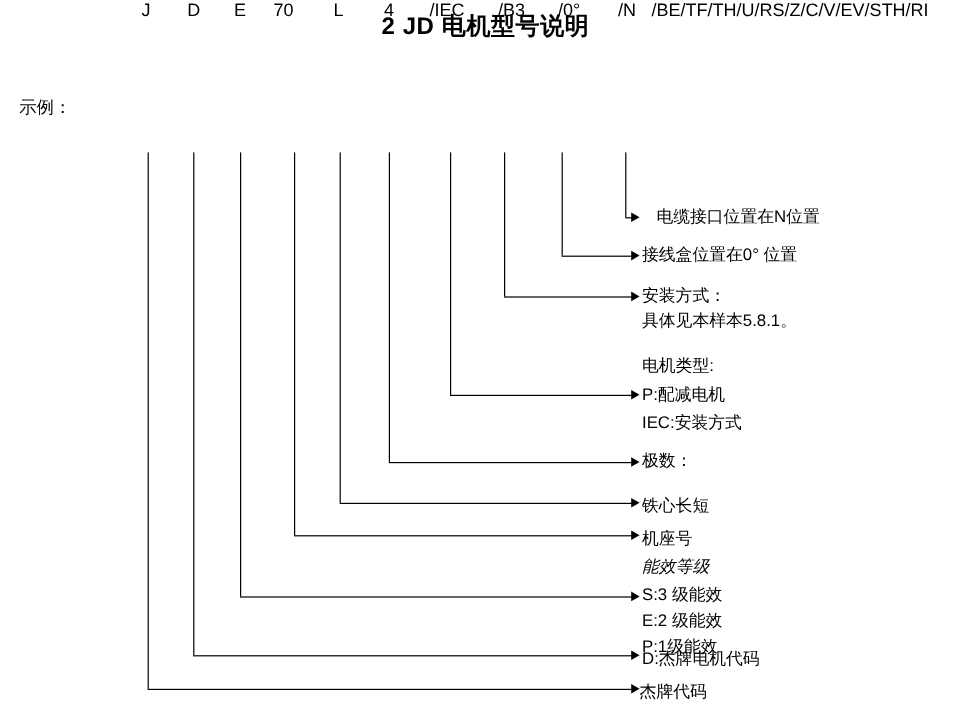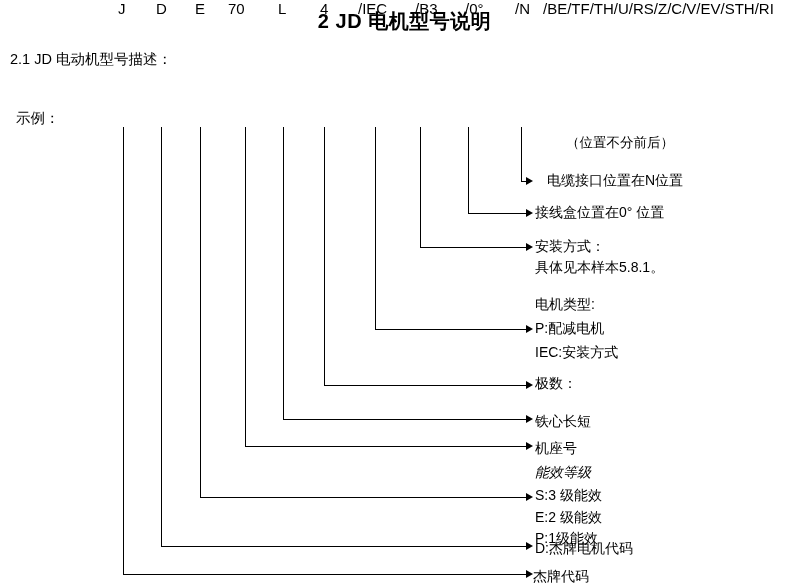--- a/index.html
+++ b/index.html
@@ -34,21 +34,20 @@
     position: absolute;
     left: 10px;
     top: 50px;
     font-size: 14.5px;
   }
   .example-label {
     position: absolute;
     left: 16px;
     top: 80px;
     font-size: 14.5px;
-    margin-top: 29px;
   }
   .code-seg {
     position: absolute;
     top: 0;
     font-size: 15px;
     white-space: nowrap;
     text-align: left;
   }
   .note-sub {
     position: absolute;
@@ -78,36 +77,34 @@
     border-bottom: 4px solid transparent;
     border-left: 7px solid #000000;
   }
 </style>
 </head>
 <body>
 
 <div id="page">
 
   <div class="title">2 JD 电机型号说明</div>
-  <div class="subtitle">2.1 JD 电动机型号描述：</div>
   <div class="example-label">示例：</div>
 
   <div class="code-seg" style="left:118px;">J</div>
   <div class="code-seg" style="left:156px;">D</div>
   <div class="code-seg" style="left:195px;">E</div>
   <div class="code-seg" style="left:228px;">70</div>
   <div class="code-seg" style="left:278px;">L</div>
   <div class="code-seg" style="left:320px;">4</div>
   <div class="code-seg" style="left:358px;">/IEC</div>
   <div class="code-seg" style="left:415px;text-align:center;">/B3</div>
   <div class="code-seg" style="left:465px;">/0°</div>
   <div class="code-seg" style="left:515px;">/N</div>
   <div class="code-seg" style="left:543px;">/BE/TF/TH/U/RS/Z/C/V/EV/STH/RI</div>
 
-  <div class="note-sub" style="left:566px; top:134px;">（位置不分前后）</div>
 
   <div class="vline" style="left:521px; top:127px; height:54px;"></div>
   <div class="hline" style="left:521px; top:181px; width:9px;"></div>
   <div class="arrow" style="left:526px; top:177px;"></div>
 
   <div class="vline" style="left:468px; top:127px; height:86px;"></div>
   <div class="hline" style="left:468px; top:213px; width:62px;"></div>
   <div class="arrow" style="left:526px; top:209px;"></div>
 
   <div class="vline" style="left:420px; top:127px; height:120px;"></div>

